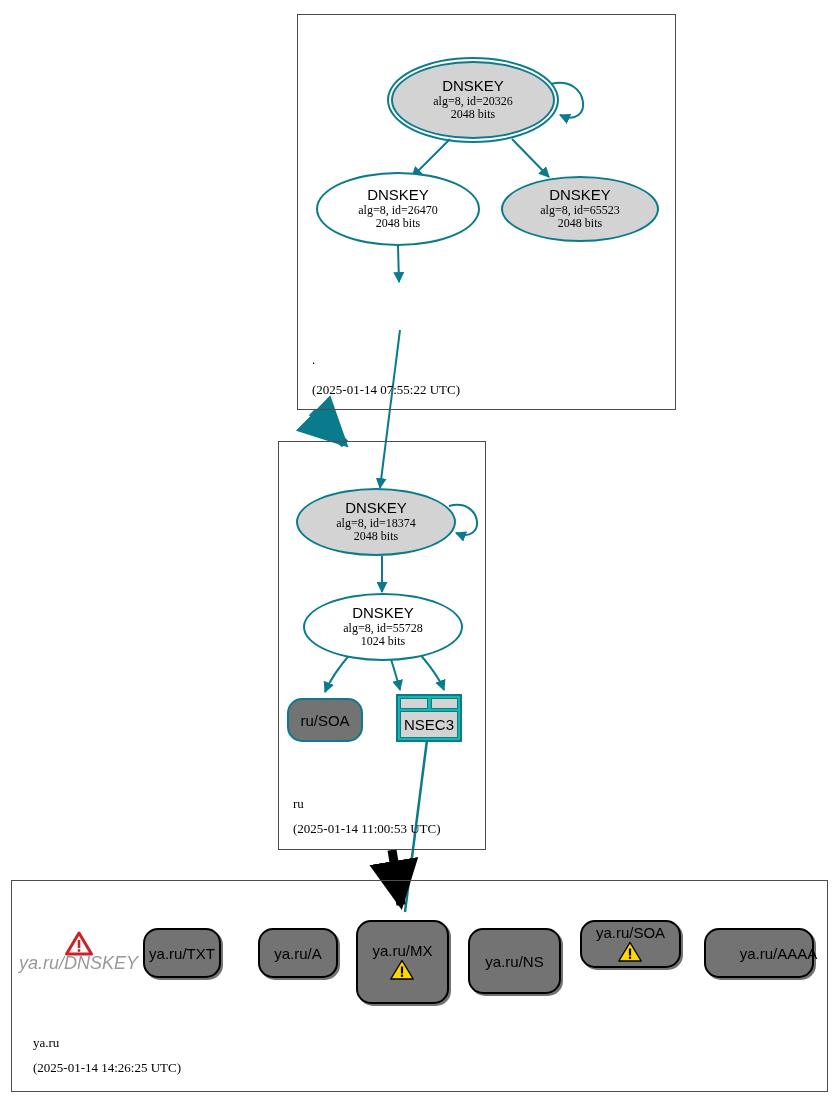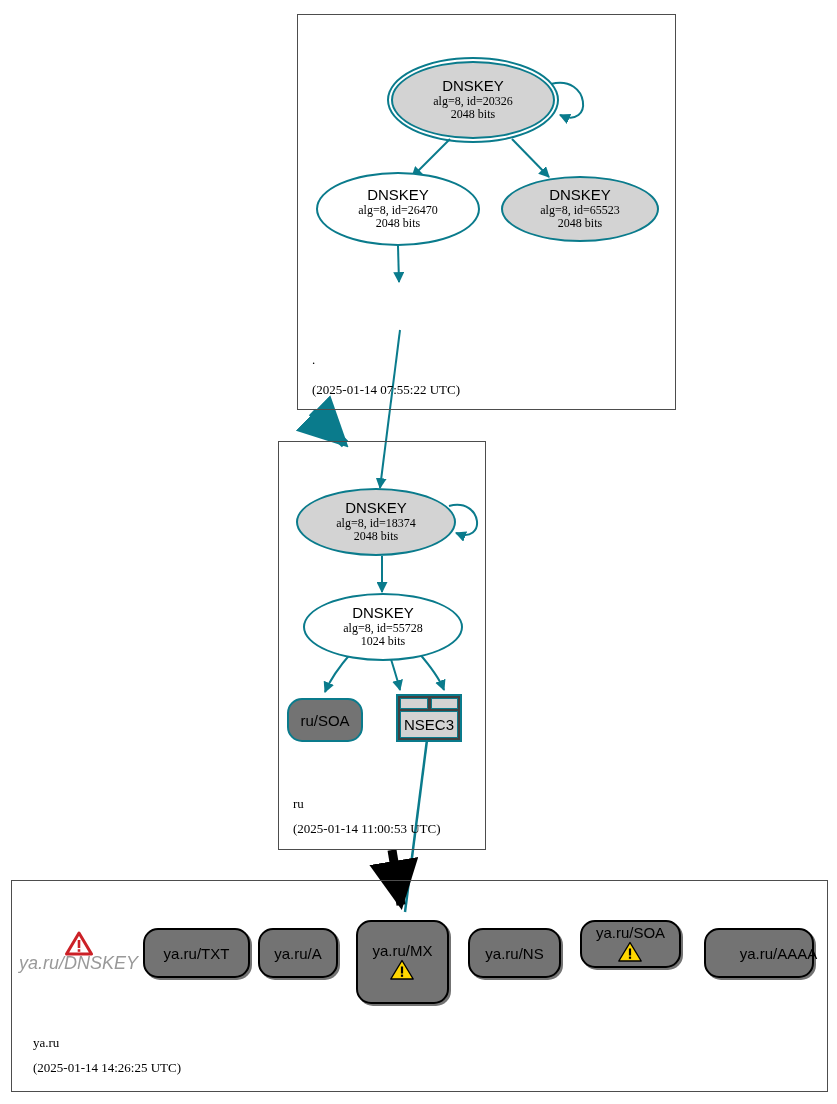--- a/index.html
+++ b/index.html
@@ -103,21 +103,21 @@
     align-items: center;
     justify-content: center;
     line-height: 1.05;
   }
 
   
   .node-nsec3 {
     position: absolute;
     box-sizing: border-box;
     border: 2px solid #0a7b8c;
-    background: #404040;
+    background: #14b8a6;
     display: flex;
     flex-direction: column;
     padding: 2px;
     gap: 2px;
   }
   .nsec3-head {
     display: flex;
     gap: 3px;
     height: 11px;
   }
@@ -260,40 +260,40 @@
 
   <div class="node-bare" style="left:26px; top:925px; width:105px; height:55px;">
     <svg class="warn-icon" width="28" height="25" viewBox="0 0 28 25">
       <path d="M14 2 L26.5 23 L1.5 23 Z" fill="#ffffff" stroke="#cc2127" stroke-width="3" stroke-linejoin="round"></path>
       <rect x="12.7" y="9" width="2.6" height="8" fill="#cc2127"></rect>
       <rect x="12.7" y="18.2" width="2.6" height="2.6" fill="#cc2127"></rect>
     </svg>
     <span class="bare-label">ya.ru/DNSKEY</span>
   </div>
 
-  <div class="node-rrset black-border" style="left:143px; top:928px; width:107px; height:50px;">
+  <div class="node-rrset black-border" style="left:143px; top:928px; width:78px; height:50px;">
     <span>ya.ru/TXT</span>
   </div>
 
   <div class="node-rrset black-border" style="left:258px; top:928px; width:80px; height:50px;justify-content:center;">
     <span>ya.ru/A</span>
   </div>
 
   <div class="node-rrset black-border" style="left:356px; top:920px; width:93px; height:84px;">
     <div class="rr-stack">
       <span>ya.ru/MX</span>
       <svg class="warn-icon" width="26" height="23" viewBox="0 0 26 23">
         <path d="M13 2.5 L24.2 21 L1.8 21 Z" fill="#ffd700" stroke="#000000" stroke-width="1.4" stroke-linejoin="round"></path>
         <rect x="11.9" y="8.5" width="2.2" height="7" fill="#000000"></rect>
         <rect x="11.9" y="16.6" width="2.2" height="2.2" fill="#000000"></rect>
       </svg>
     </div>
   </div>
 
-  <div class="node-rrset black-border" style="left:468px; top:928px; width:93px; height:50px;">
+  <div class="node-rrset black-border" style="left:468px; top:928px; width:93px; height:66px;">
     <span>ya.ru/NS</span>
   </div>
 
   <div class="node-rrset black-border" style="left:580px; top:920px; width:101px; height:48px;">
     <div class="rr-stack">
       <span>ya.ru/SOA</span>
       <svg class="warn-icon" width="26" height="23" viewBox="0 0 26 23">
         <path d="M13 2.5 L24.2 21 L1.8 21 Z" fill="#ffd700" stroke="#000000" stroke-width="1.4" stroke-linejoin="round"></path>
         <rect x="11.9" y="8.5" width="2.2" height="7" fill="#000000"></rect>
         <rect x="11.9" y="16.6" width="2.2" height="2.2" fill="#000000"></rect>

